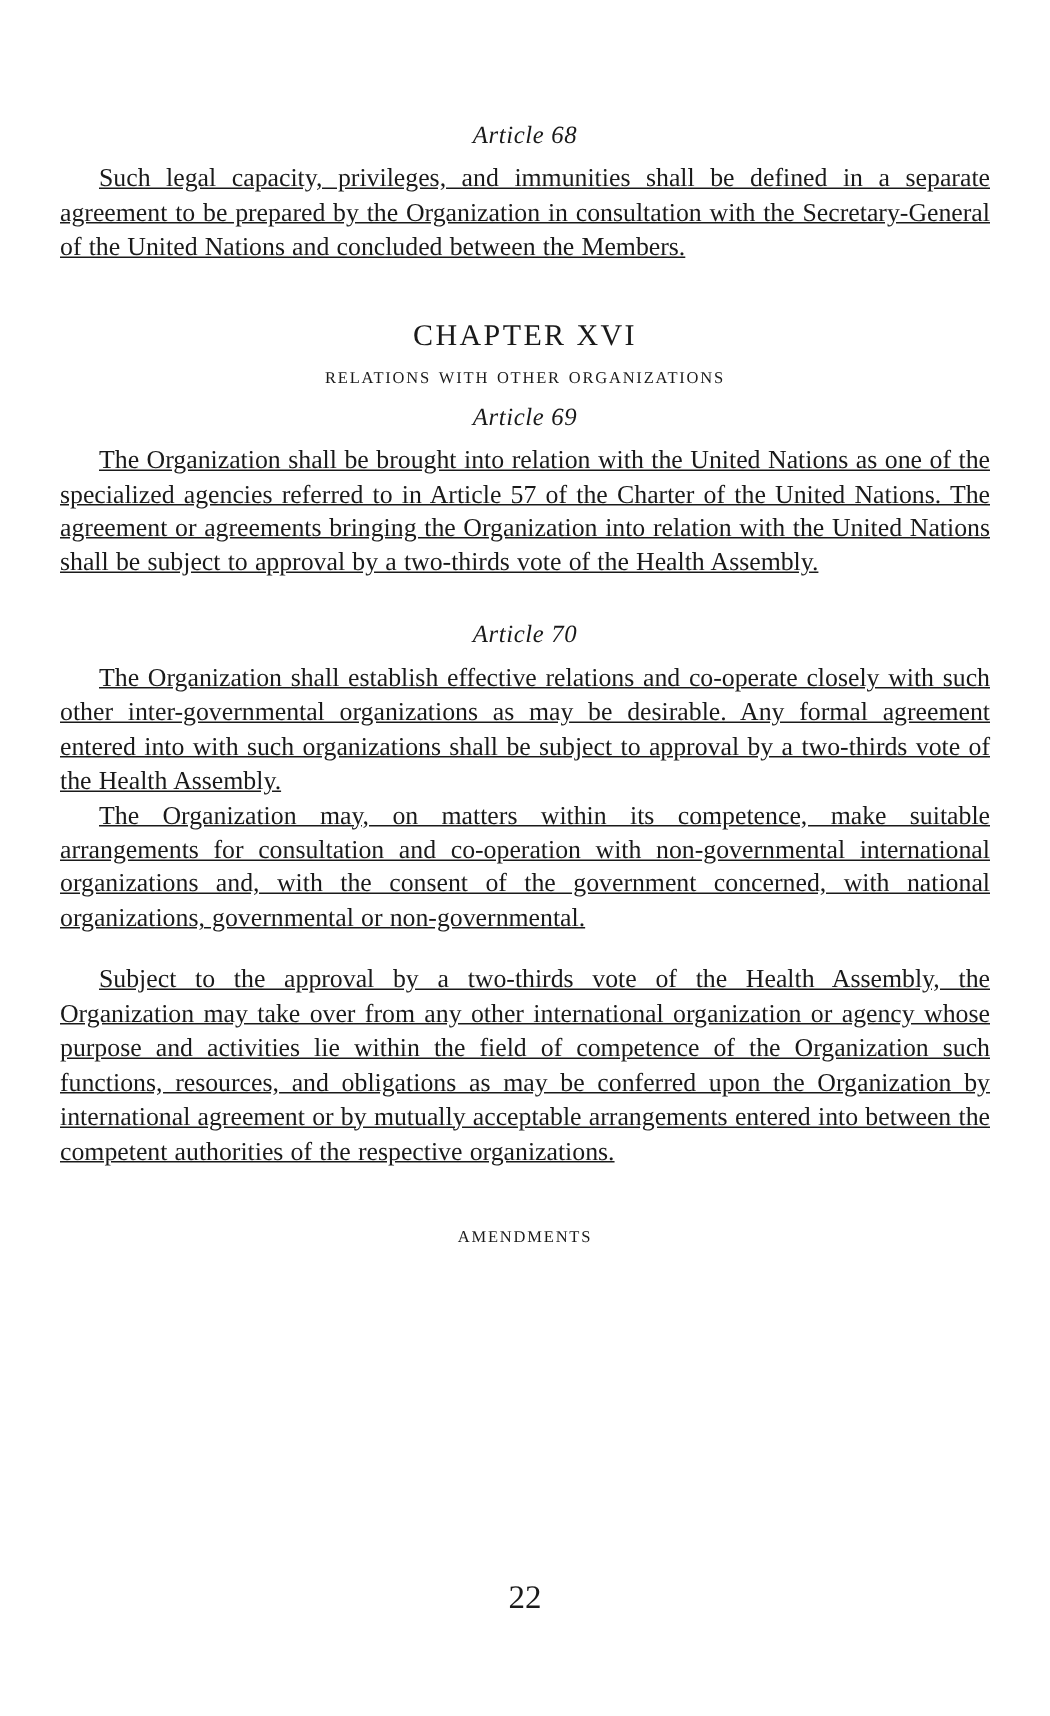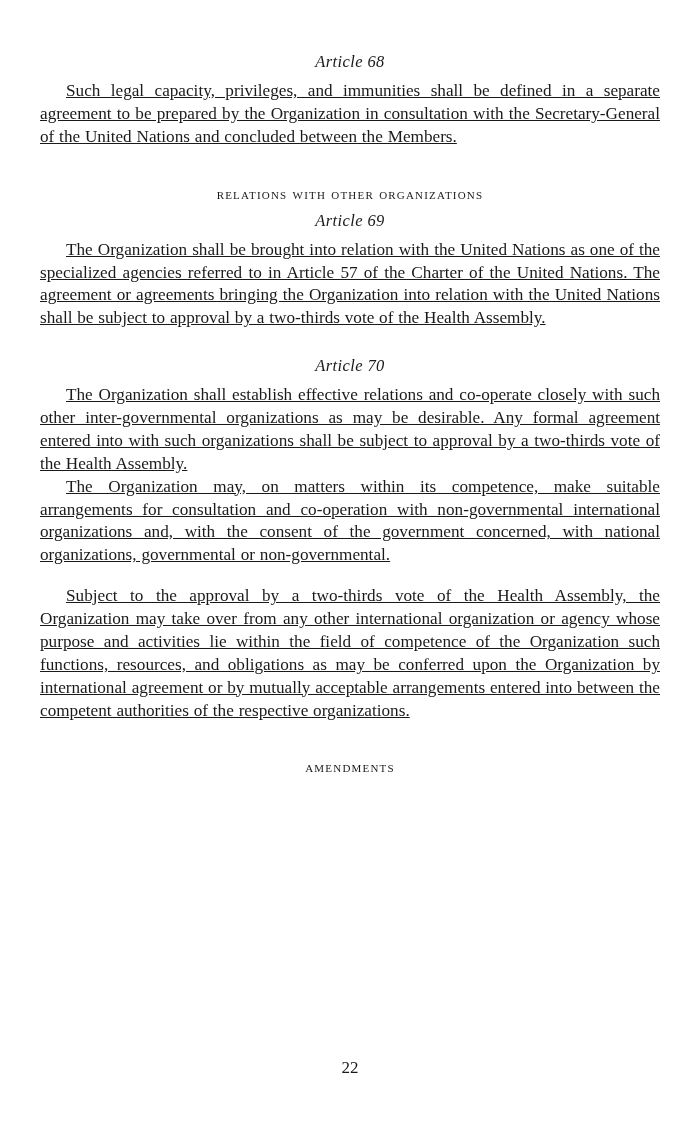--- a/index.html
+++ b/index.html
@@ -12,21 +12,21 @@
     height: 1144px;
     font-family: "Liberation Serif", "DejaVu Serif", serif;
     color: #1a1a1a;
     position: relative;
     overflow: hidden;
   }
   .page {
     box-sizing: border-box;
     width: 700px;
     height: 1104px;
-    padding: 52px 40px 20px 40px;
+    padding: 80px 40px 20px 40px;
     position: relative;
   }
   .article-heading {
     text-align: center;
     font-style: italic;
     font-size: 16.5px;
     letter-spacing: 0.4px;
     margin: 0 0 8px 0;
     font-family: "Liberation Serif", "DejaVu Serif", serif;
   }
@@ -65,35 +65,36 @@
   .chapter-subtitle::first-letter {
     font-size: 16px;
   }
   .gap-md { height: 18px; }
   .page-number {
     position: absolute;
     bottom: 26px;
     left: 0;
     width: 700px;
     text-align: center;
-    font-size: 17px;
+    font-size: 22px;
   }
   .sc {
     font-variant: small-caps;
   }
 </style>
 </head>
 <body>
 
 <div class="page">
 
   <div class="article-heading">Article 68</div>
   <p class="body-text">Such legal capacity, privileges, and immunities shall be defined in a separate agreement to be prepared by the Organization in consultation with the Secretary-General of the United Nations and concluded between the Members.</p>
 
   <div class="chapter-block">
+    <div class="chapter-title">CHAPTER XVI</div>
     <div class="chapter-subtitle sc">Relations with other Organizations</div>
   </div>
 
   <div class="article-heading">Article 69</div>
   <p class="body-text">The Organization shall be brought into relation with the United Nations as one of the specialized agencies referred to in Article 57 of the Charter of the United Nations.  The agreement or agreements bringing the Organization into relation with the United Nations shall be subject to approval by a two-thirds vote of the Health Assembly.</p>
 
   <div class="article-heading spaced-top">Article 70</div>
   <p class="body-text">The Organization shall establish effective relations and co-operate closely with such other inter-governmental organizations as may be desirable.  Any formal agreement entered into with such organizations shall be subject to approval by a two-thirds vote of the Health Assembly.</p>
 
   <p class="body-text">The Organization may, on matters within its competence, make suitable arrangements for consultation and co-operation with non-governmental international organizations and, with the consent of the government concerned, with national organizations, governmental or non-governmental.</p>

